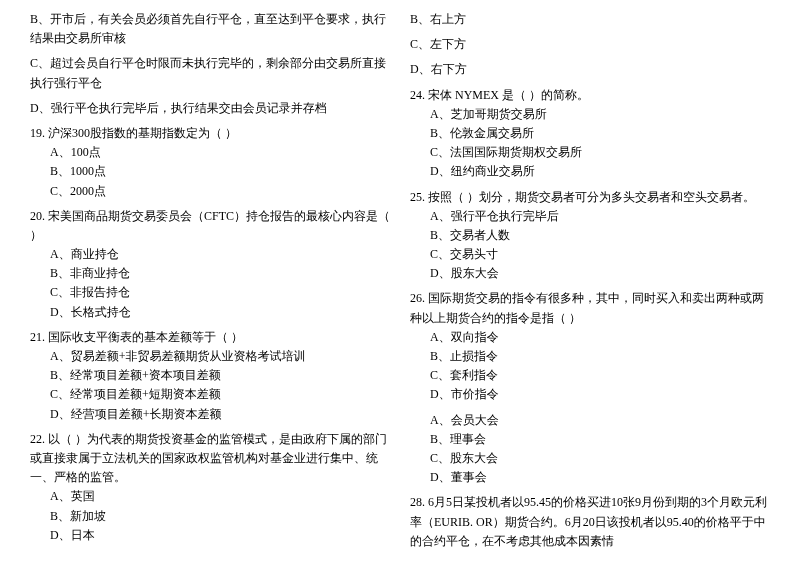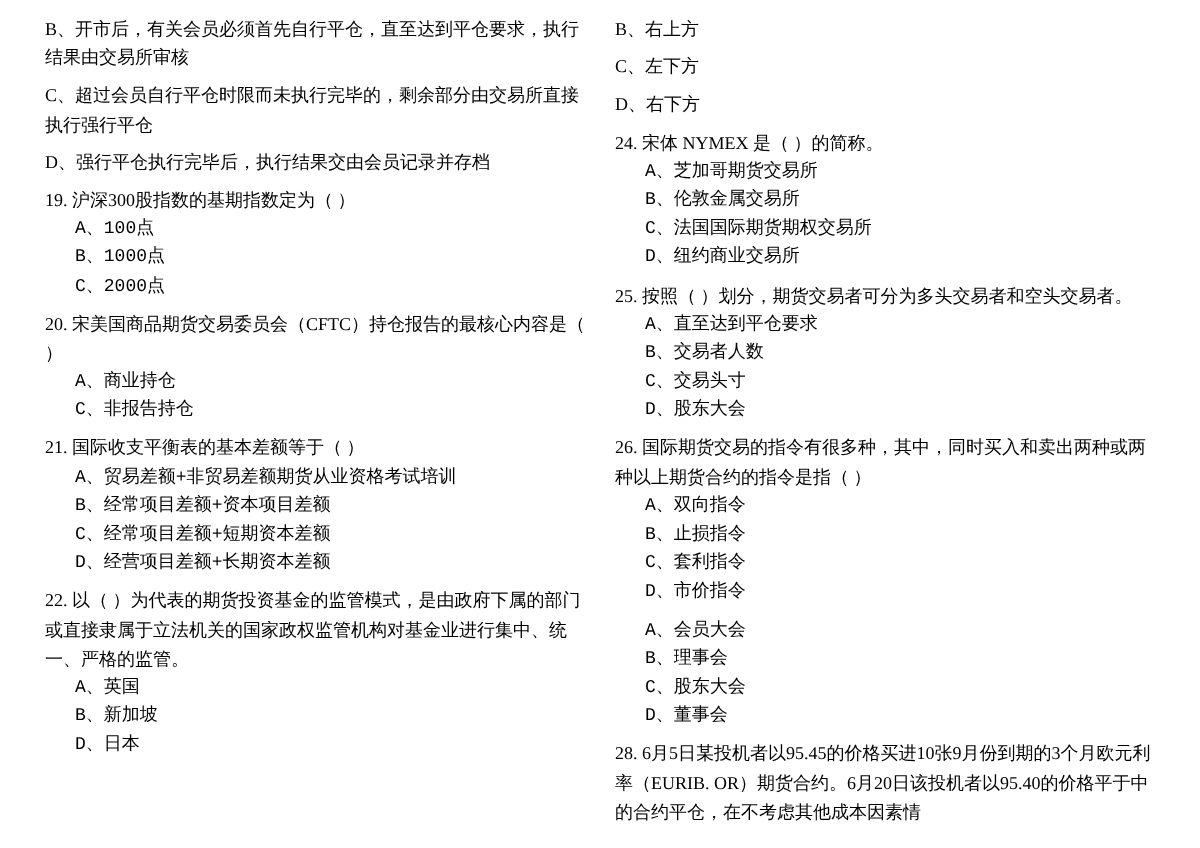--- a/index.html
+++ b/index.html
@@ -29,21 +29,20 @@
     .question-block {
       margin-bottom: 6px;
     }
     .question-text {
       line-height: 1.6;
       text-indent: 0;
     }
     .option {
       padding-left: 20px;
       line-height: 1.6;
-      font-family: Liberation Mono, monospace;
     }
   </style>
 </head>
 <body>
 
 <div class="page-content">
   <div class="two-col">
 
     <div>
       <div class="question-block">
@@ -59,21 +58,23 @@
       <div class="question-block">
         <div class="question-text">19. 沪深300股指数的基期指数定为（    ）</div>
         <div class="option">A、100点</div>
         <div class="option">B、1000点</div>
         <div class="option">C、2000点</div>
       </div>
 
       <div class="question-block">
         <div class="question-text">20. 宋美国商品期货交易委员会（CFTC）持仓报告的最核心内容是（    ）</div>
         <div class="option">A、商业持仓</div>
+        <div class="option">B、非商业持仓</div>
         <div class="option">C、非报告持仓</div>
+        <div class="option">D、长格式持仓</div>
       </div>
 
       <div class="question-block">
         <div class="question-text">21. 国际收支平衡表的基本差额等于（    ）</div>
         <div class="option">A、贸易差额+非贸易差额期货从业资格考试培训</div>
         <div class="option">B、经常项目差额+资本项目差额</div>
         <div class="option">C、经常项目差额+短期资本差额</div>
         <div class="option">D、经营项目差额+长期资本差额</div>
       </div>
 
@@ -100,21 +101,21 @@
       <div class="question-block">
         <div class="question-text">24. 宋体 NYMEX 是（    ）的简称。</div>
         <div class="option">A、芝加哥期货交易所</div>
         <div class="option">B、伦敦金属交易所</div>
         <div class="option">C、法国国际期货期权交易所</div>
         <div class="option">D、纽约商业交易所</div>
       </div>
 
       <div class="question-block">
         <div class="question-text">25. 按照（    ）划分，期货交易者可分为多头交易者和空头交易者。</div>
-        <div class="option">A、直至达到平仓要求</div>
+        <div class="option">A、强行平仓执行完毕后</div>
         <div class="option">B、交易者人数</div>
         <div class="option">C、交易头寸</div>
         <div class="option">D、股东大会</div>
       </div>
 
       <div class="question-block">
         <div class="question-text">26. 国际期货交易的指令有很多种，其中，同时买入和卖出两种或两种以上期货合约的指令是指（    ）</div>
         <div class="option">A、双向指令</div>
         <div class="option">B、止损指令</div>
         <div class="option">C、套利指令</div>

